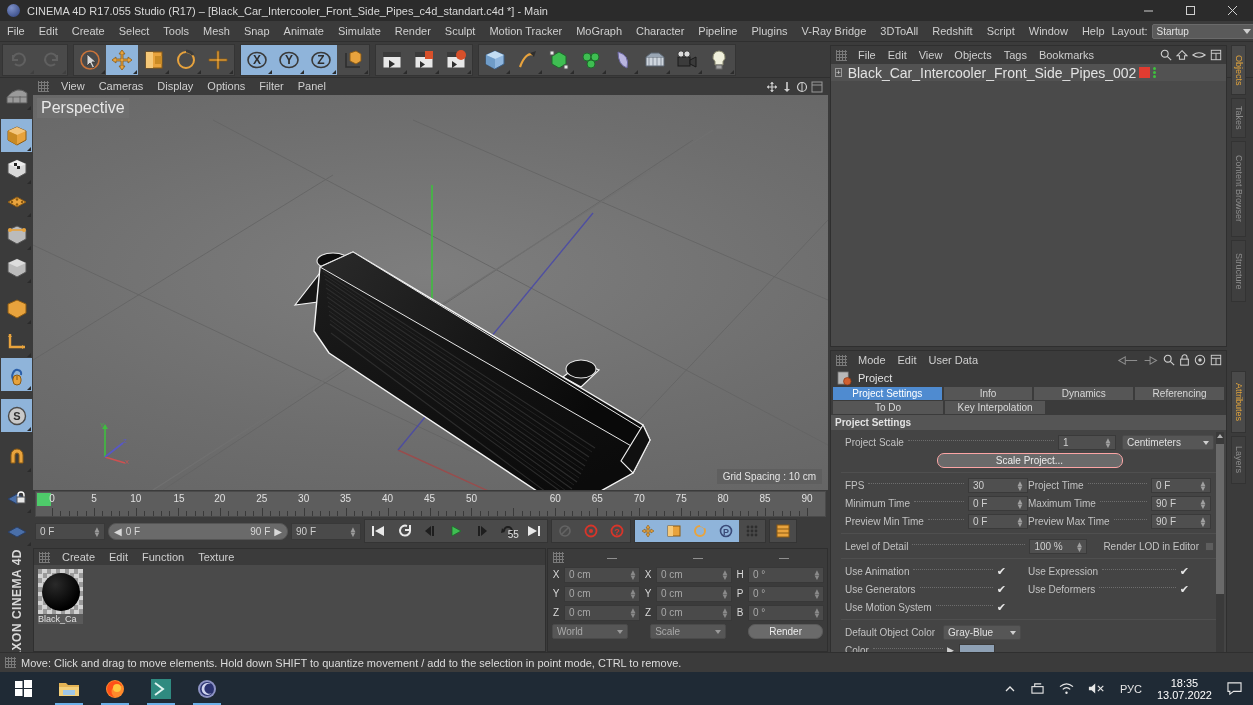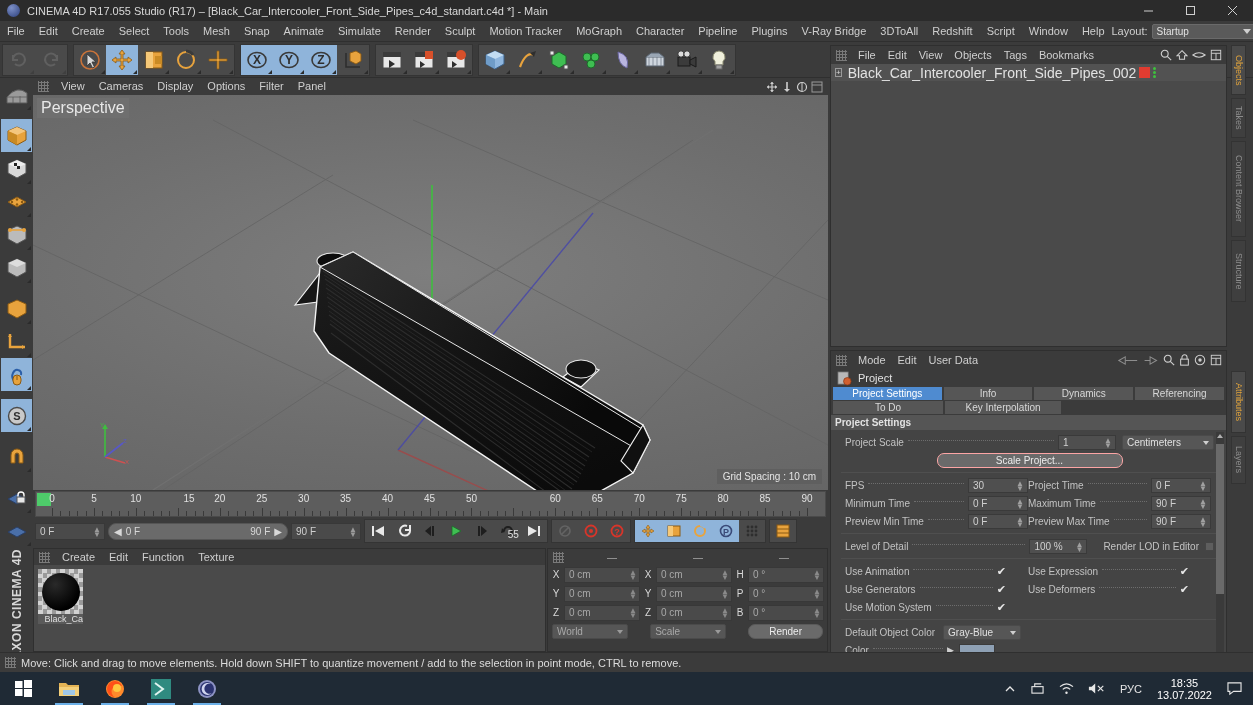--- a/index.html
+++ b/index.html
@@ -110,21 +110,21 @@
   
   .matwrap{position:absolute;left:33px;top:548px;width:513px;height:104px;background:#3b3b3b;border:1px solid #2f2f2f;}
   .matmenu{height:16px;display:flex;align-items:center;background:#3b3b3b;}
   .matbody{height:86px;background:#4a4a4a;padding:4px;}
   .matthumb{width:45px;height:52px;}
   .matsphere{width:45px;height:45px;
     background-image:repeating-conic-gradient(#d2d2d2 0% 25%, #9a9a9a 0% 50%);
     background-size:9px 9px;display:flex;align-items:center;justify-content:center;}
   .matsphere i{display:block;width:38px;height:38px;border-radius:50%;
     background:radial-gradient(circle at 35% 30%,#2a2a2a,#000 70%);}
-  .matname{font-size:9px;color:#e0e0e0;background:#5a5a5a;text-align:right;width:45px;overflow:hidden;white-space:nowrap;}
+  .matname{font-size:9px;color:#e0e0e0;background:#5a5a5a;text-align:left;width:45px;overflow:hidden;white-space:nowrap;}
 
   
   .coordwrap{position:absolute;left:547px;top:548px;width:281px;height:104px;background:#3b3b3b;border:1px solid #2f2f2f;}
   .coordhead{height:16px;display:flex;align-items:center;font-size:10px;color:#a9a9a9;}
   .coordhead .hcell{flex:1;text-align:center;}
   .coordrow{display:flex;align-items:center;height:19px;padding:0 3px;gap:3px;}
   .coordrow .ax{width:10px;font-size:10px;color:#d8d8d8;text-align:center;}
   .cfield{flex:1;height:16px;background:#4a4a4a;border:1px solid #383838;display:flex;align-items:center;
           padding:0 4px;font-size:10px;color:#a8a8a8;position:relative;}
   .cfield .spin{position:absolute;right:2px;top:2px;font-size:8px;color:#8a8a8a;line-height:5px;}
@@ -657,21 +657,21 @@
       </svg>
     </div>
   </div>
 
   <div class="tlwrap">
     <div class="tlruler" id="tlruler">
       <div class="tlgreen"></div>
     <div class="tlnum" style="left: 16px;">0</div>
         <div class="tlnum" style="left: 57.9444px;">5</div>
         <div class="tlnum" style="left: 99.8889px;">10</div>
-        <div class="tlnum" style="left: 153px;">15</div>
+        <div class="tlnum" style="left: 143px;">15</div>
         <div class="tlnum" style="left: 183.778px;">20</div>
         <div class="tlnum" style="left: 225.722px;">25</div>
         <div class="tlnum" style="left: 267.667px;">30</div>
         <div class="tlnum" style="left: 309.611px;">35</div>
         <div class="tlnum" style="left: 351.556px;">40</div>
         <div class="tlnum" style="left: 393.5px;">45</div>
         <div class="tlnum" style="left: 435.444px;">50</div>
         <div class="tlnum" style="left: 477.389px; margin-top: 36px;">55</div>
         <div class="tlnum" style="left: 519.333px;">60</div>
         <div class="tlnum" style="left: 561.278px;">65</div>
@@ -1083,21 +1083,21 @@
       <div class="t">Project</div>
     </div>
     <div class="tabrow" id="tabrow1">
         <div class="tab active" style="width: 110px;">Project Settings</div>
         <div class="tab" style="width: 90px;">Info</div>
         <div class="tab" style="width: 100px;">Dynamics</div>
         <div class="tab" style="width: 90px;">Referencing</div>
       </div>
     <div class="tabrow" id="tabrow2">
         <div class="tab" style="width: 110px;">To Do</div>
-        <div class="tab" style="width: 116px; text-align: center;">Key Interpolation</div>
+        <div class="tab" style="width: 100px; text-align: center;">Key Interpolation</div>
       </div>
     <div class="secthead">Project Settings</div>
     <div class="apanel">
 
       <div class="arow">
         <span class="alabel">Project Scale</span>
         <span class="adots"></span>
         <div class="afield" style="width:58px">
           <span>1</span>
           <span class="spin">▲<br>▼</span>

